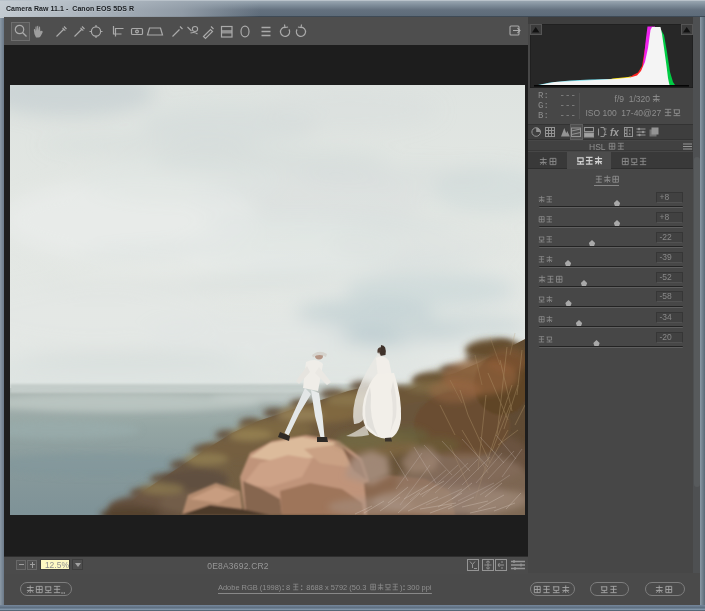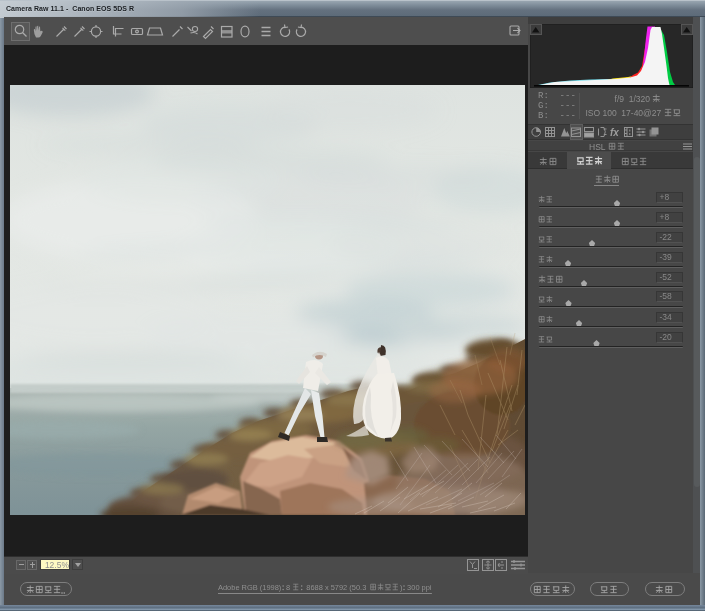--- a/index.html
+++ b/index.html
@@ -485,20 +485,21 @@
   </div>
   <div id="statusbar">
     <div class="abs" style="left:12px;top:2.5px;width:10px;height:10px;border:1px solid #686868;background:#515151"></div>
     <div class="abs" style="left:14.5px;top:7px;width:5px;height:1px;background:#9f9f9f"></div>
     <div class="abs" style="left:23px;top:2.5px;width:10px;height:10px;border:1px solid #686868;background:#515151"></div>
     <div class="abs" style="left:25.5px;top:7px;width:5px;height:1px;background:#9f9f9f"></div>
     <div class="abs" style="left:27.5px;top:4.5px;width:1px;height:6px;background:#9f9f9f"></div>
     <div class="abs" style="left:36px;top:2px;width:30px;height:11px;border:1px solid #3e3e3e;background:#fef9c3;color:#8f8f8f;font-size:8.5px;text-align:right;line-height:11px">12.5%</div>
     <div class="abs" style="left:68px;top:2px;width:11px;height:11px;border:1px solid #3e3e3e;background:#4e4e4e"></div>
     <div class="abs" style="left:71px;top:6px;width:0;height:0;border-left:3px solid transparent;border-right:3px solid transparent;border-top:4px solid #a2a2a2"></div>
+    <div class="abs" style="left:134px;top:3.5px;width:200px;text-align:center;font-size:8.5px;color:#989898;letter-spacing:.2px">0E8A3692.CR2</div>
     <svg class="abs" style="left:460px;top:2px" width="62" height="12" viewBox="0 0 62 12">
       <g fill="none" stroke="#959595" stroke-width="1">
         <rect x="3.5" y="0.5" width="11" height="11"></rect>
           <path d="M6,2.5 L8.5,5.5 L11,2.5 M8.5,5.5 L8.5,9 M10,9.5 L13,9.5"></path>
         <rect x="18.5" y="0.5" width="11" height="11"></rect>
           <path d="M24,2 V10 M22,3.5 L24,1.8 L26,3.5 M22,8.5 L24,10.2 L26,8.5" stroke-width=".9"></path>
           <path d="M20.5,6 H27.5" stroke-width=".9"></path>
         <rect x="31.5" y="0.5" width="11" height="11"></rect>
           <path d="M34,6 H40 M35.5,4 L34,6 L35.5,8 M38,2 V4 M38,8 V10"></path>
         <path d="M47,2.5 H61 M47,6 H61 M47,9.5 H61" stroke-width="1.3"></path>

